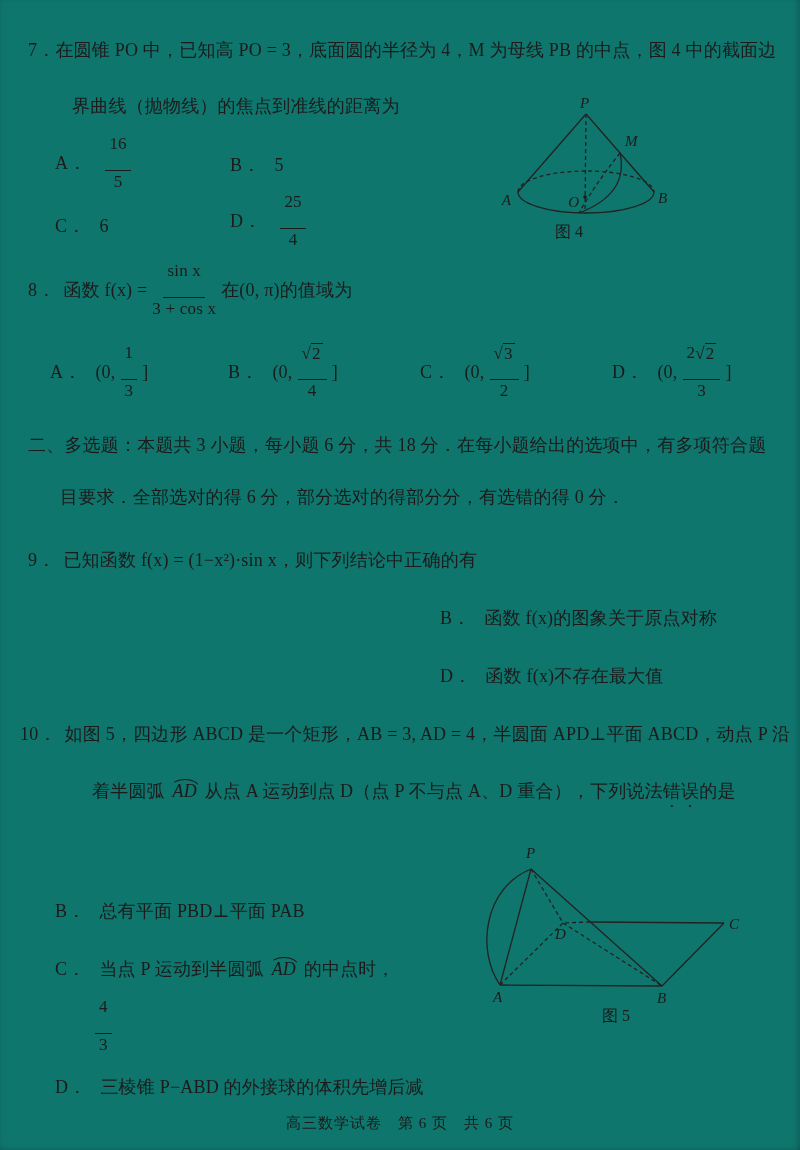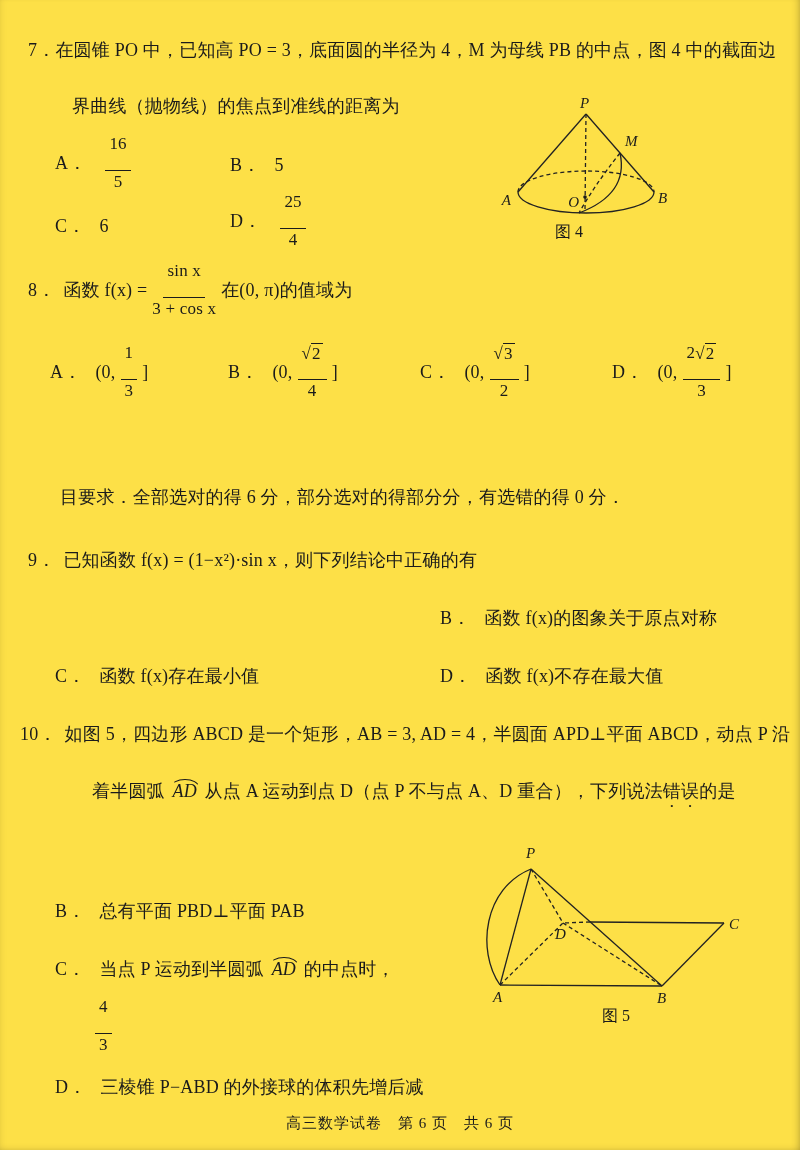--- a/index.html
+++ b/index.html
@@ -1,17 +1,17 @@
 <!DOCTYPE html>
 <html><head>
 <meta charset="utf-8">
 <style>
   html,body{margin:0;padding:0;background:#e8e8e8;}
   .page{
-    position:relative;width:800px;height:1150px;background:#fde047;
+    position:relative;width:800px;height:1150px;background:#0f766e;
     font-family:"Liberation Serif","DejaVu Serif",serif;color:#1b1b1b;
     overflow:hidden;margin:0 auto;
     box-shadow:inset -7px 0 9px -7px rgba(0,0,0,.30), inset 5px 0 8px -6px rgba(0,0,0,.12), inset 0 -5px 7px -5px rgba(0,0,0,.15);
   }
   .line{position:absolute;white-space:nowrap;font-size:18px;letter-spacing:.2px;}
   .mrow{display:flex;align-items:center;}
   .qnum{margin-right:8px;}
   .optlabel{margin-right:14px;}
   .frac{display:inline-flex;flex-direction:column;align-items:center;margin:0 5px;font-size:17px;line-height:1.2;text-align:center;}
   .frac .num{display:block;padding:0 4px 15px;border-bottom:1.3px solid #1b1b1b;}
@@ -131,32 +131,32 @@
     <span class="frac">
       <span class="num"><span>2</span><span class="rad">
             <span class="rad-sign">√</span>
             <span class="radicand">2</span>
           </span></span>
       <span class="den">3</span>
       </span>
     <span>]</span>
   </div>
 
+  <div class="line" style="left:28px;top:433px;">
+    <span>二、多选题：本题共 3 小题，每小题 6 分，共 18 分．在每小题给出的选项中，有多项符合题</span>
+  </div>
   <div class="line" style="left:60px;top:485px;">
     <span>目要求．全部选对的得 6 分，部分选对的得部分分，有选错的得 0 分．</span>
   </div>
 
   <div class="line" style="left:28px;top:548px;">
     <span class="qnum">9．</span><span>已知函数 f(x) = (1−x²)·sin x，则下列结论中正确的有</span>
   </div>
   <div class="line" style="left:440px;top:606px;">
     <span class="optlabel">B．</span><span>函数 f(x)的图象关于原点对称</span>
-  </div>
-  <div class="line" style="left:55px;top:664px;">
-    <span class="optlabel">C．</span><span>函数 f(x)存在最小值</span>
   </div>
   <div class="line" style="left:440px;top:664px;">
     <span class="optlabel">D．</span><span>函数 f(x)不存在最大值</span>
   </div>
 
   <div class="line" style="left:20px;top:722px;">
     <span class="qnum">10．</span><span>如图 5，四边形 ABCD 是一个矩形，AB = 3, AD = 4，半圆面 APD⊥平面 ABCD，动点 P 沿</span>
   </div>
   <div class="line" style="left:60px;top:779px;margin-left:32px;">
     <span>着半圆弧 </span><span class="arc">AD</span><span> 从点 A 运动到点 D（点 P 不与点 A、D 重合），下列说法</span><span class="emph">错误</span><span>的是</span>

